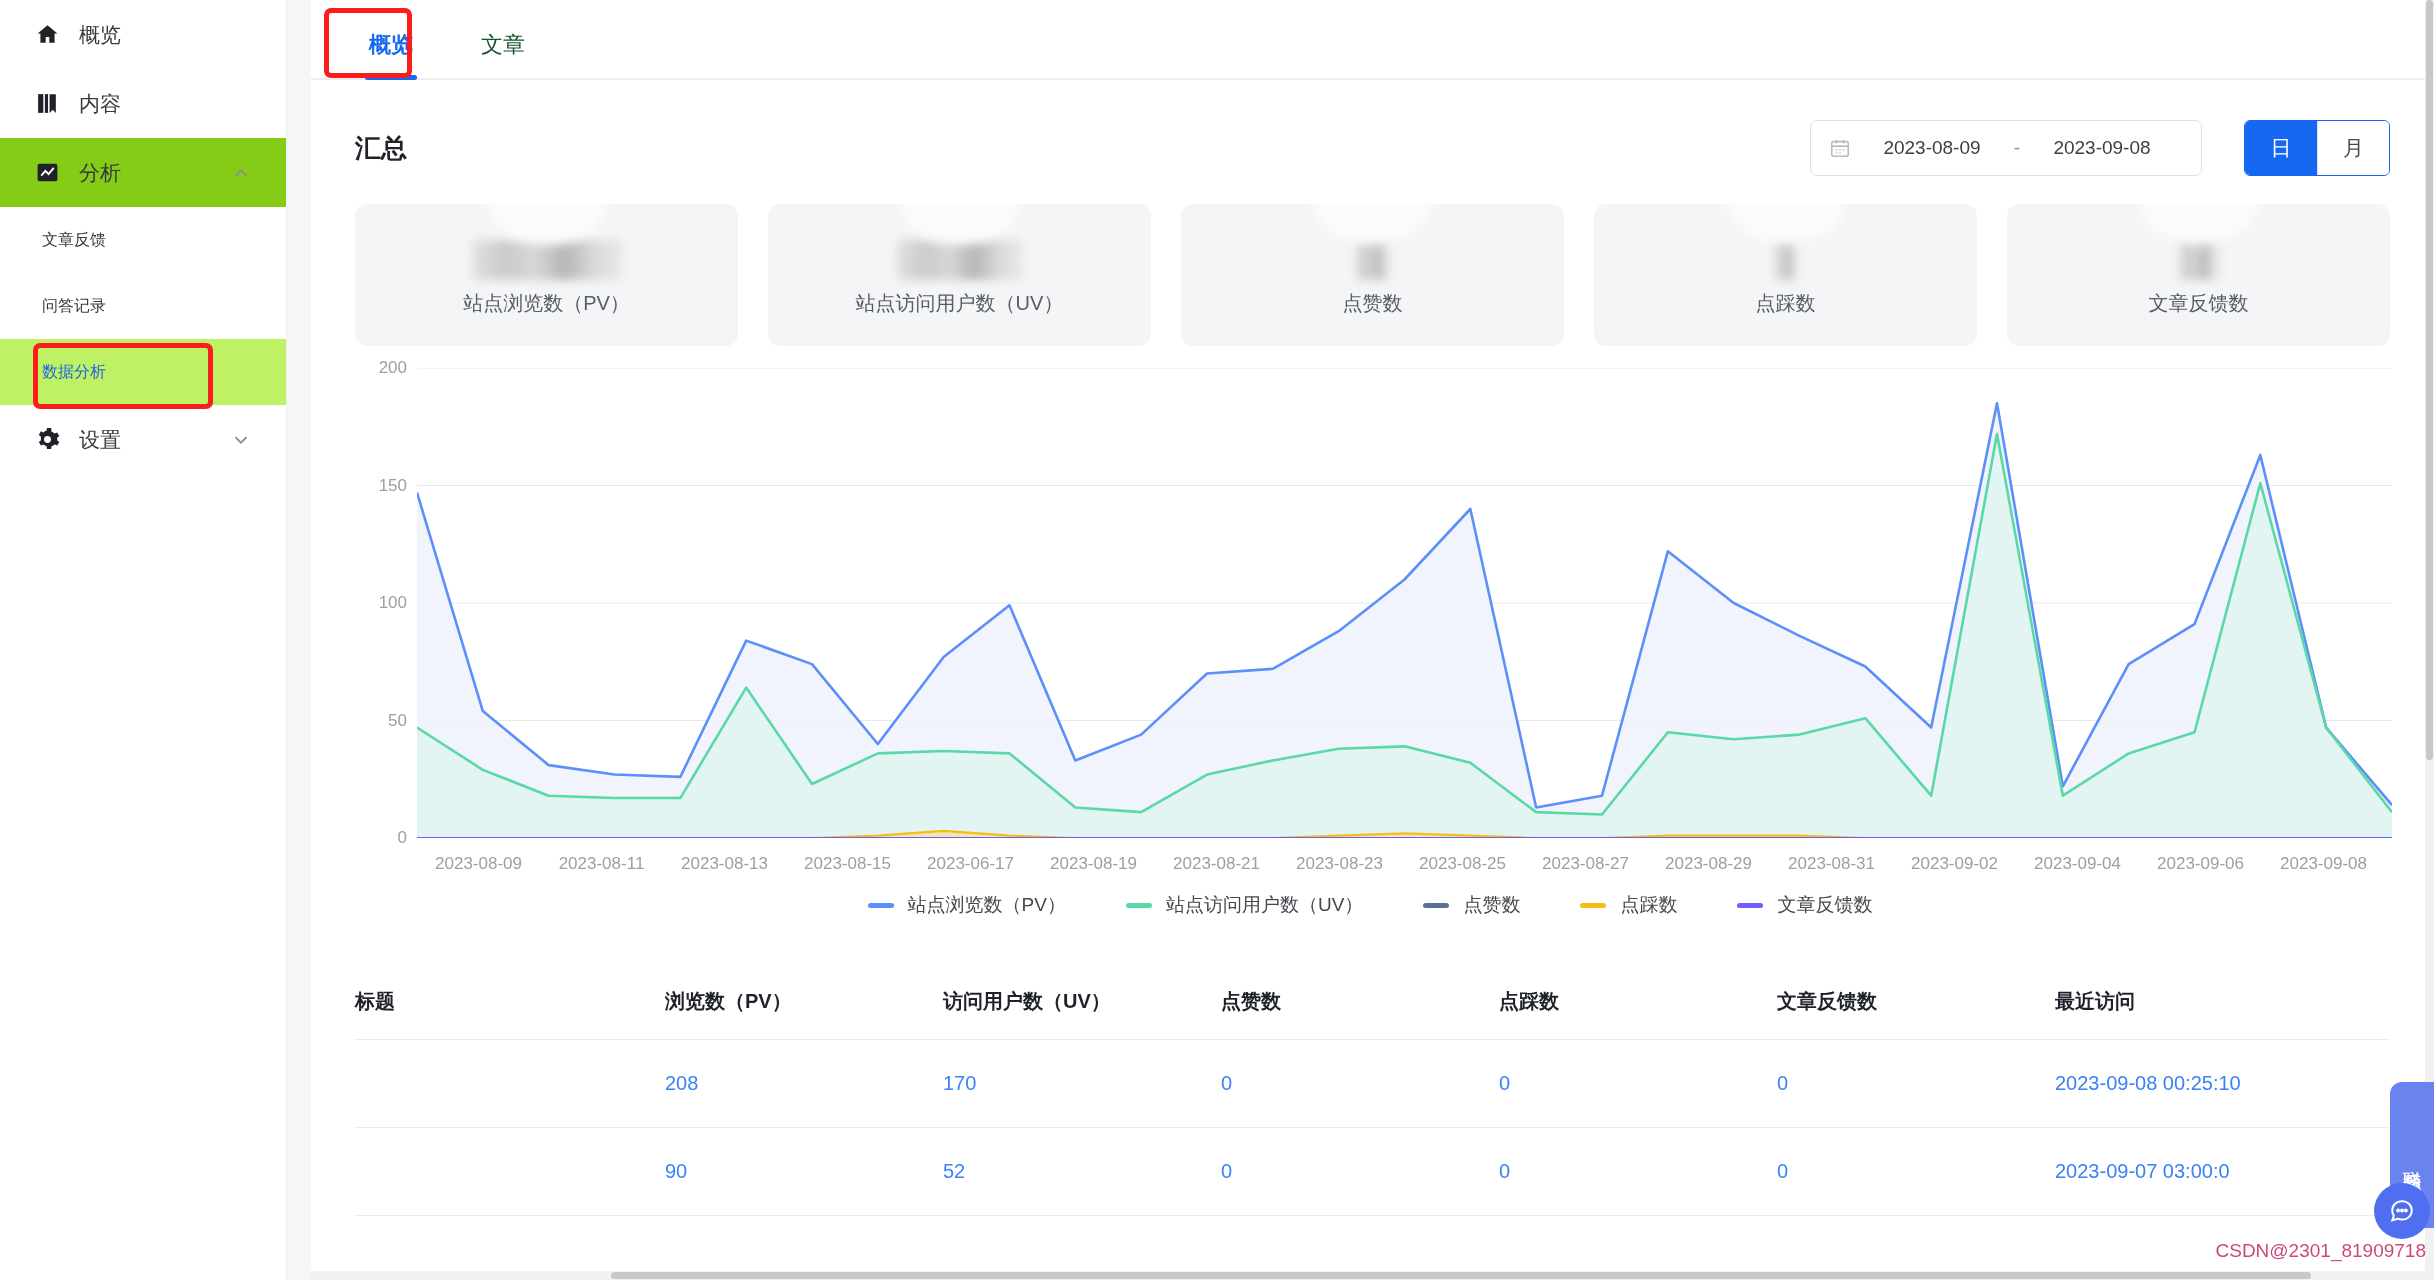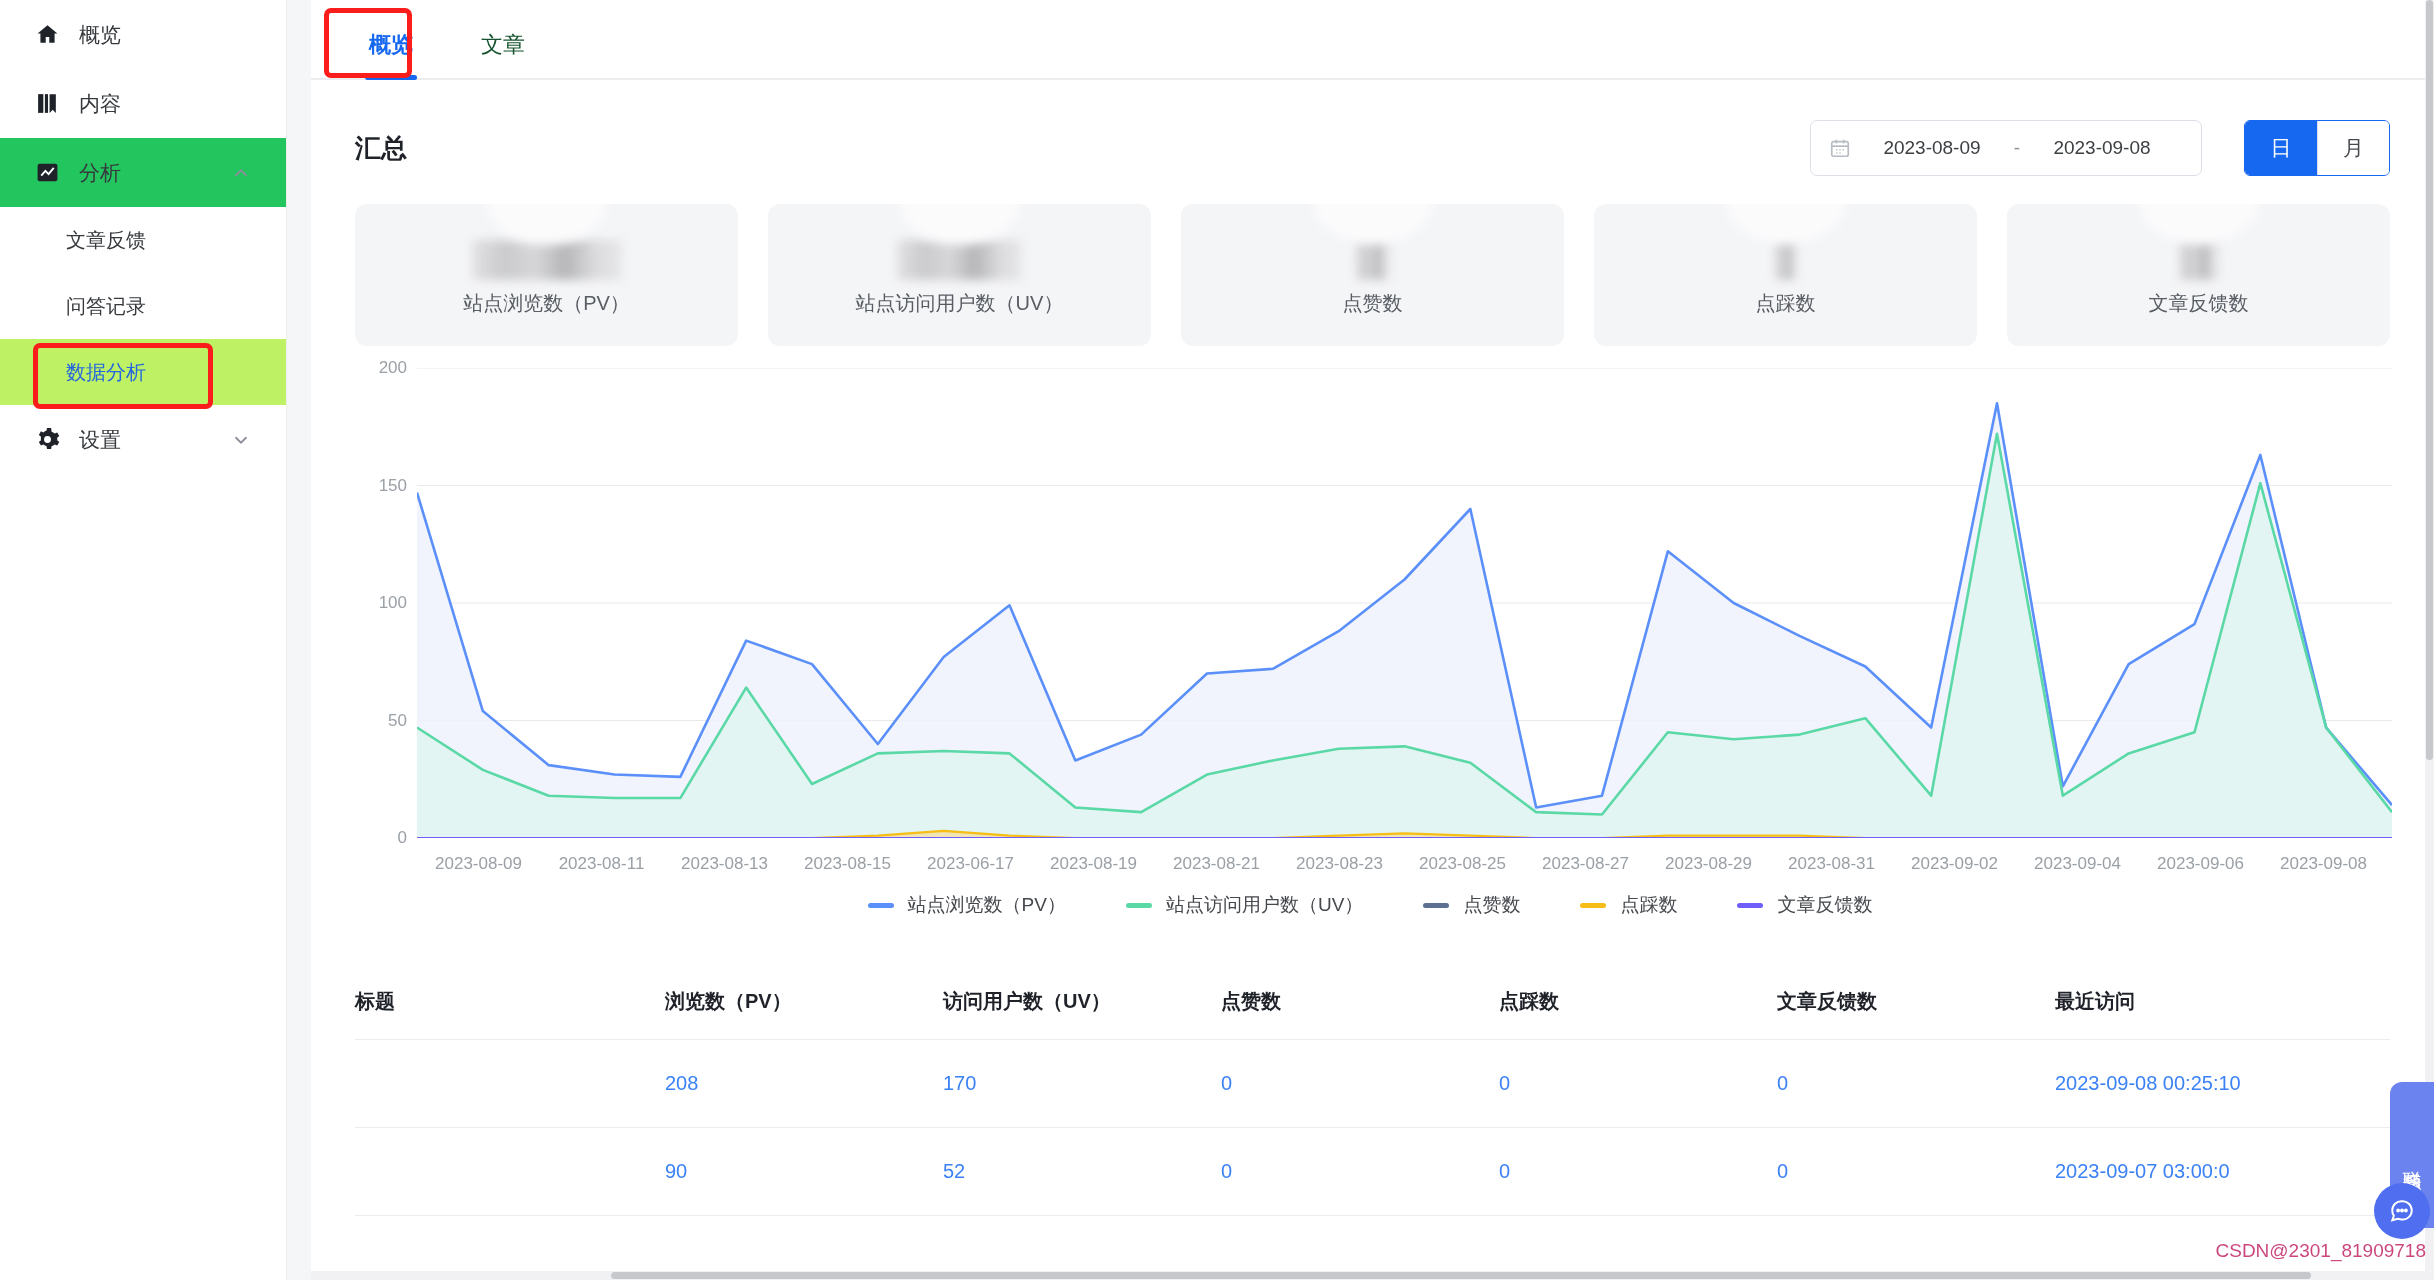--- a/index.html
+++ b/index.html
@@ -29,25 +29,25 @@
   .nav-item .ico {
     width: 27px; height: 27px; margin-right: 18px;
     display: flex; align-items: center; justify-content: center;
     color: #1f2329;
   }
   .nav-item .lbl { flex: 1; }
   .nav-item .chev {
     width: 30px; margin-right: 30px; color: #8a8f99;
     display: flex; align-items: center; justify-content: center;
   }
-  .nav-item.group-open { background: #22c55e; }
+  .nav-item.group-open { background: #84cc16; }
   .sub-item {
     display: flex; align-items: center;
-    height: 66px; padding-left: 66px;
-    font-size: 20px; color: #36393d; cursor: pointer;
+    height: 66px; padding-left: 42px;
+    font-size: 16px; color: #36393d; cursor: pointer;
   }
   .sub-item.active { background: #bef264; color: #2465e0; }
   .hl-box {
     position: absolute;
     border: 5px solid #fb1c1c;
     border-radius: 7px;
     pointer-events: none;
   }
   #hl-sidebar { left: 33px; top: 343px; width: 180px; height: 66px; }
   .gutter { width: 24px; background: #f5f6f8; height: 1280px; }

